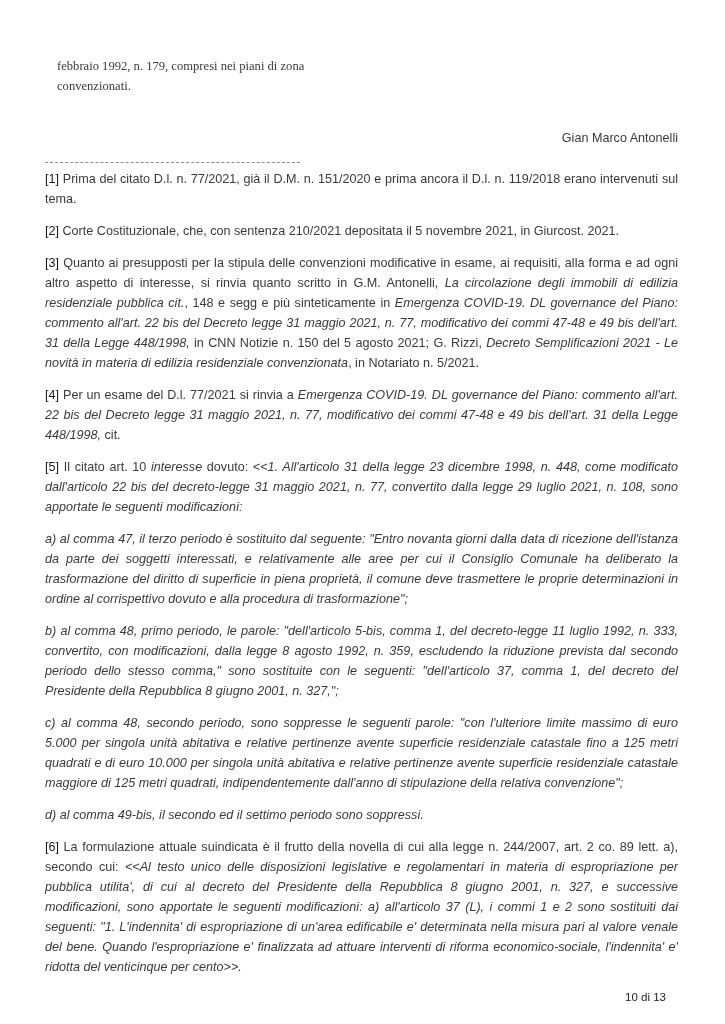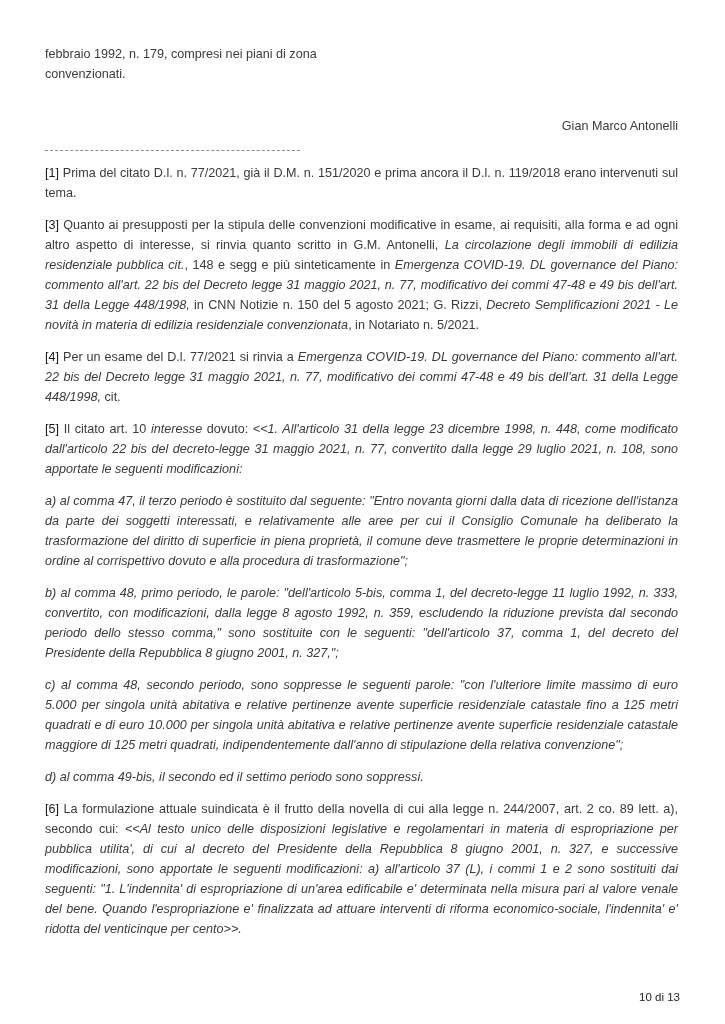--- a/index.html
+++ b/index.html
@@ -2,45 +2,48 @@
 <html><head>
   <meta charset="utf-8">
   <style>
     html, body { margin: 0; padding: 0; background: #ffffff; }
     body { width: 725px; height: 1024px; position: relative; overflow: hidden; }
     .page {
       position: absolute; left: 45px; top: 44px; width: 633px;
       font-family: "Liberation Sans", sans-serif;
       font-size: 12.6px; line-height: 20px; color: #3a3a3a;
     }
-    .intro { width: 300px; text-align: left; margin: 0; }
+    .intro { width: 300px; text-align: left; margin: 12px; font-family: Liberation Serif, serif; }
     .signature { text-align: right; margin: 32px 0 0 0; }
     .rule { margin-top: 14px; width: 255px; border-top: 1px dashed #8a8a8a; height: 0; }
     .note { margin: 12px 0 0 0; text-align: justify; }
-    .note.first { margin-top: 12px; }
+    .note.first { margin-top: 6px; }
     .fn { color: #1a1a1a; }
     .sub { margin: 12px 0 0 0; text-align: justify; font-style: italic; }
     i, .it { font-style: italic; }
     .pagenum {
-      position: absolute; right: 45px; top: 991px;
+      position: absolute; right: 59px; top: 991px;
       font-family: "Liberation Sans", sans-serif; font-size: 11.5px; color: #222;
     }
   </style>
 </head>
 <body>
 
 <div class="page">
   <p class="intro">febbraio 1992, n. 179, compresi nei piani di zona convenzionati.</p>
   <p class="signature">Gian Marco Antonelli</p>
   <div class="rule"></div>
 
   <p class="note first">
     <span class="fn">[1]</span><span> Prima del citato D.l. n. 77/2021, già il D.M. n. 151/2020 e prima ancora il D.l. n. 119/2018 erano intervenuti sul tema.</span>
   </p>
 
+  <p class="note">
+    <span class="fn">[2]</span><span> Corte Costituzionale, che, con sentenza 210/2021 depositata il 5 novembre 2021, in Giurcost. 2021.</span>
+  </p>
 
   <p class="note">
     <span class="fn">[3]</span><span> Quanto ai presupposti per la stipula delle convenzioni modificative in esame, ai requisiti, alla forma e ad ogni altro aspetto di interesse, si rinvia quanto scritto in G.M. Antonelli, </span><i>La circolazione degli immobili di edilizia residenziale pubblica cit.</i><span>, 148 e segg e più sinteticamente in </span><i>Emergenza COVID-19. DL governance del Piano: commento all'art. 22 bis del Decreto legge 31 maggio 2021, n. 77, modificativo dei commi 47-48 e 49 bis dell'art. 31 della Legge 448/1998,</i><span> in CNN Notizie n. 150 del 5 agosto 2021; G. Rizzi, </span><i>Decreto Semplificazioni 2021 - Le novità in materia di edilizia residenziale convenzionata</i><span>, in Notariato n. 5/2021.</span>
   </p>
 
   <p class="note">
     <span class="fn">[4]</span><span> Per un esame del D.l. 77/2021 si rinvia a </span><i>Emergenza COVID-19. DL governance del Piano: commento all'art. 22 bis del Decreto legge 31 maggio 2021, n. 77, modificativo dei commi 47-48 e 49 bis dell'art. 31 della Legge 448/1998,</i><span> cit.</span>
   </p>
 
   <p class="note">

